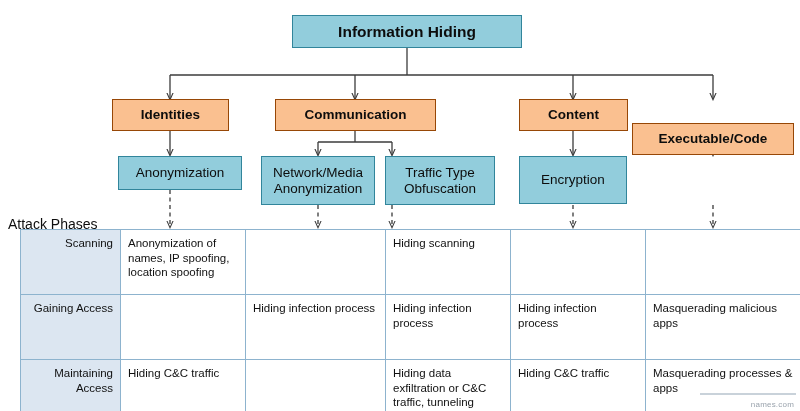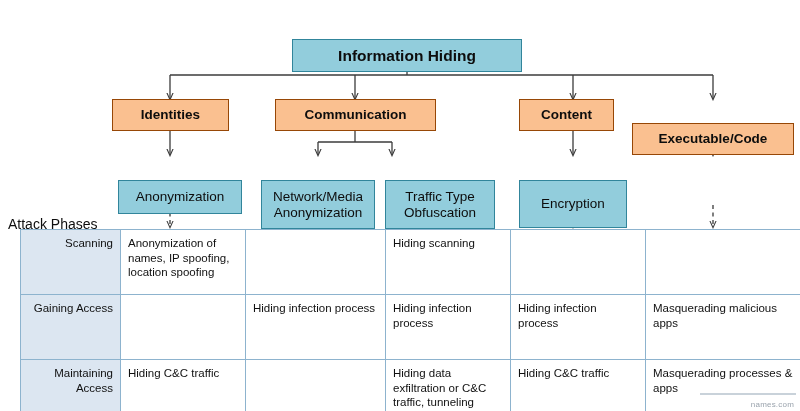--- a/index.html
+++ b/index.html
@@ -18,21 +18,20 @@
     position:absolute;
     box-sizing:border-box;
     display:flex;align-items:center;justify-content:center;
     text-align:center;
     line-height:1.12;
   }
   .node-blue{
     background:#92CDDC;
     border:1px solid #31859B;
     color:#0d0d0d;
-    margin-top:24px;
   }
   .node-orange{
     background:#FAC090;
     border:1px solid #974706;
     color:#0d0d0d;
   }
   .root{font-weight:bold;font-size:15.5px;}
   .lvl2{font-weight:bold;font-size:13.5px;}
   .lvl3{font-weight:normal;font-size:13.5px;}
 
@@ -135,21 +134,21 @@
   </div>
 
   <div class="node node-orange lvl2" style="left:275px;top:99px;width:161px;height:32px;">
     <span>Communication</span>
   </div>
 
   <div class="node node-orange lvl2" style="left:112px;top:99px;width:117px;height:32px;">
     <span>Identities</span>
   </div>
 
-  <div class="node node-orange lvl2" style="left:519px;top:99px;width:95px;height:32px;">
+  <div class="node node-orange lvl2" style="left:519px;top:99px;width:109px;height:32px;">
     <span>Content</span>
   </div>
 
   <div class="node node-orange lvl2" style="left:632px;top:99px;width:162px;height:32px;margin-top:24px;">
     <span>Executable/Code</span>
   </div>
 
   <div class="node node-blue lvl3" style="left:118px;top:156px;width:124px;height:34px;">
     <span>Anonymization</span>
   </div>

